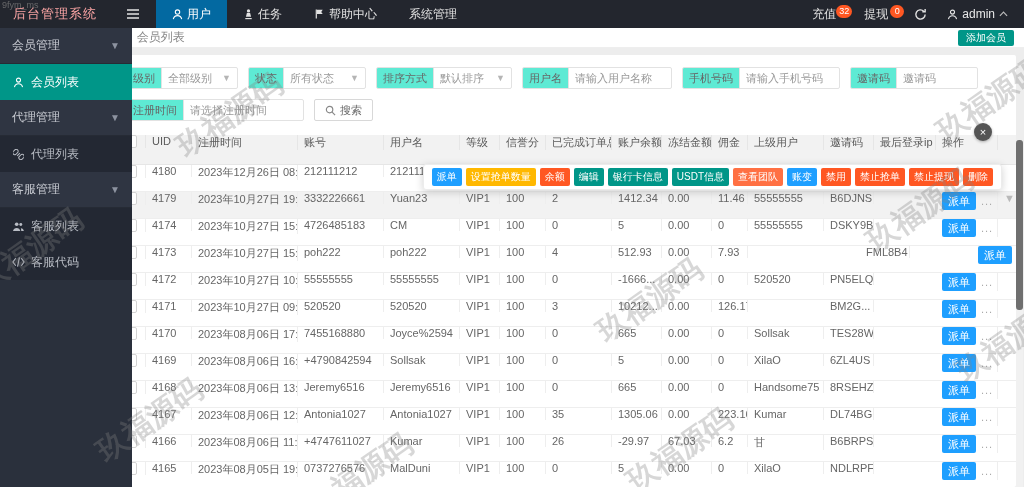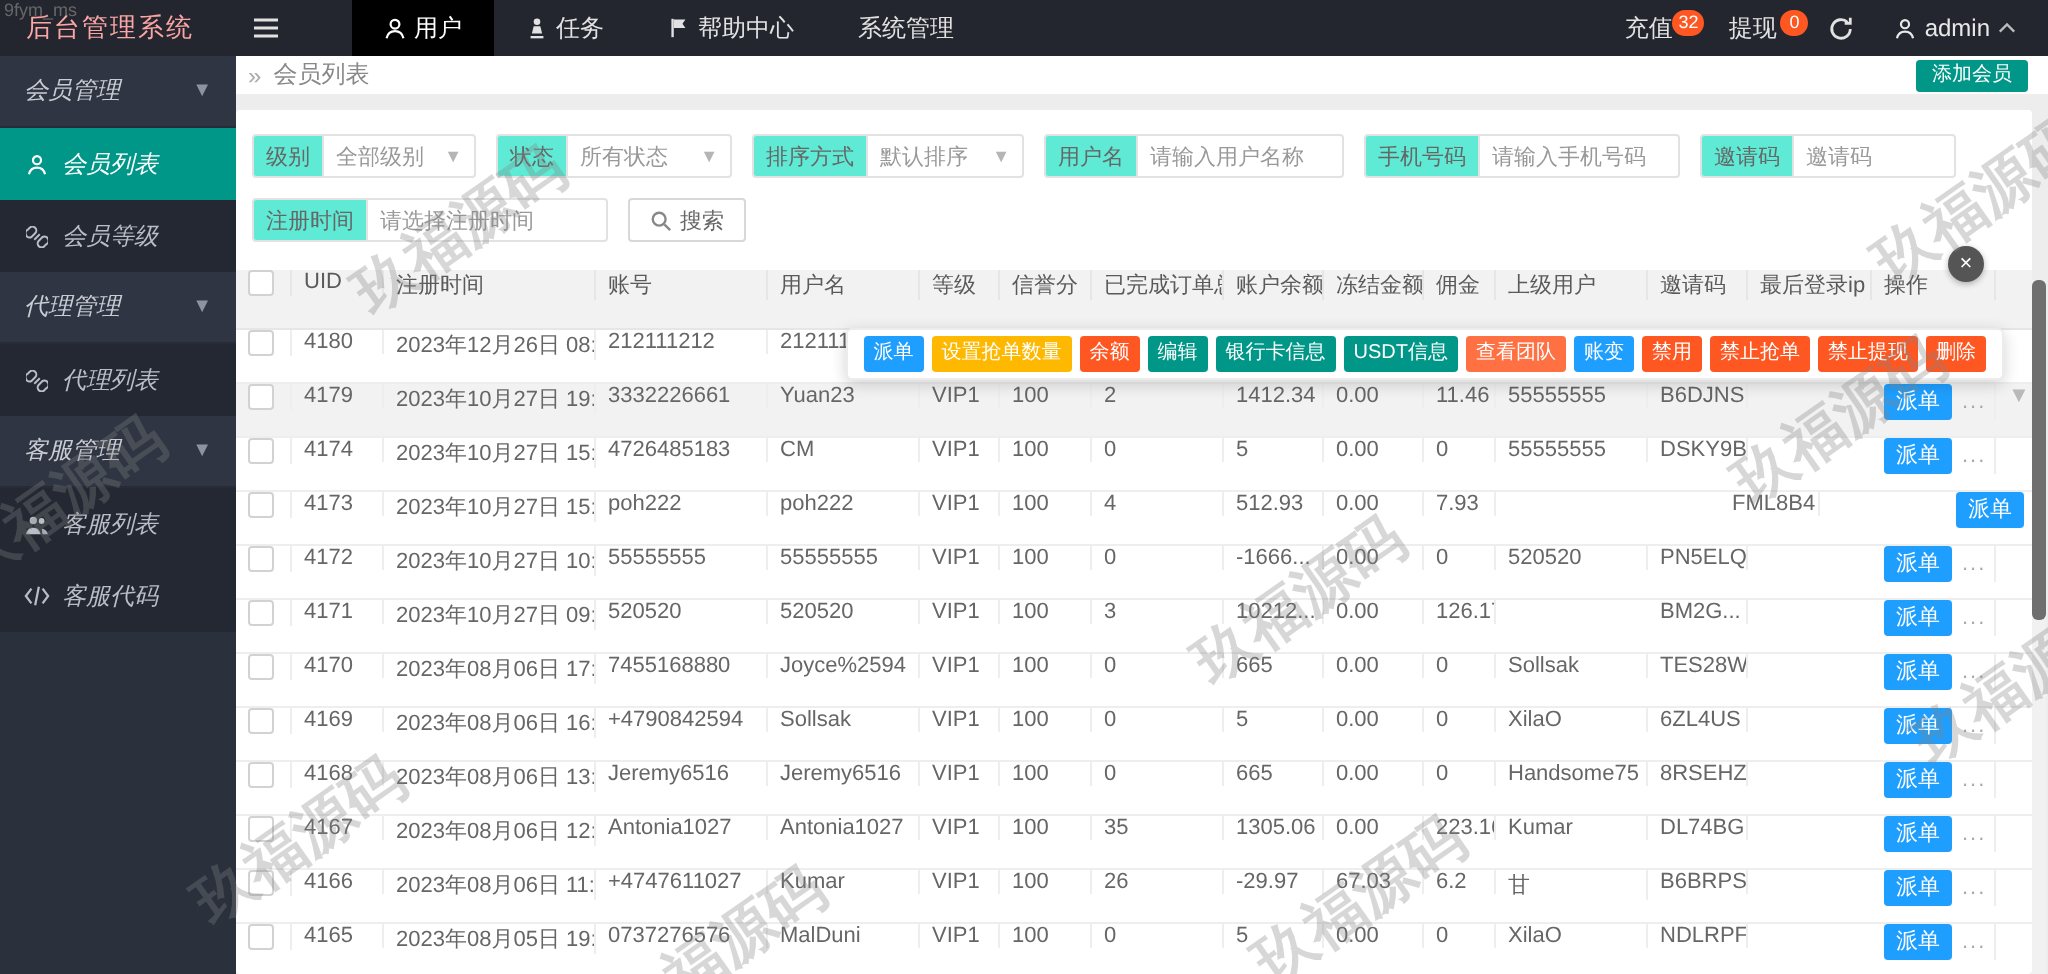--- a/index.html
+++ b/index.html
@@ -4,31 +4,31 @@
 <style>
   * { margin:0; padding:0; box-sizing:border-box; }
   html,body { width:1024px; height:487px; overflow:hidden; font-family:"Liberation Sans","DejaVu Sans",sans-serif; background:#ededed; font-size:12px; color:#666; }
   .page { position:relative; width:1024px; height:487px; overflow:hidden; }
 
   
   .topbar { position:absolute; left:0; top:0; width:1024px; height:28px; background:#23262e; display:flex; align-items:stretch; z-index:30; }
   .logo { width:110px; color:#fca5a5; font-weight:normal; font-size:13px; display:flex; align-items:center; justify-content:center; letter-spacing:1px; }
   .nav-left { display:flex; align-items:stretch; }
   .nav-item { display:flex; align-items:center; gap:4px; padding:0 16px; color:#e2e2e2; font-size:12px; cursor:pointer; }
-  .nav-item.active { background:#000000; color:#fff;margin-left:20px; }
+  .nav-item.active { background:#0369a1; color:#fff; }
   .nav-right { margin-left:auto; display:flex; align-items:center; color:#d8d8d8; }
   .timebox { text-align:center; font-size:10px; line-height:12px; padding:0 14px; color:#cfcfcf; }
   .nav-chip { position:relative; padding:0 14px; font-size:12px; color:#e2e2e2; cursor:pointer; }
   .badge { position:absolute; top:-1px; right:-2px; min-width:14px; height:13px; line-height:13px; background:#ff5722; color:#fff; border-radius:7px; font-size:9px; text-align:center; padding:0 3px; }
   .icon-btn { padding:0 12px; color:#e2e2e2; cursor:pointer; display:flex; align-items:center; }
   .admin { display:flex; align-items:center; gap:4px; padding:0 16px 0 8px; color:#e8e8e8; cursor:pointer; }
   svg.ic { display:block; }
 
   
-  .sidebar { position:absolute; left:0; top:28px; width:118px; height:459px; background:#2a303c; z-index:20;font-style:italic; }
+  .sidebar { position:absolute; left:0; top:28px; width:132px; height:459px; background:#2a303c; z-index:20; }
   .side-group { height:36px; display:flex; align-items:center; justify-content:space-between; padding:0 12px; background:#2f3542; color:#c9ccd3; cursor:pointer; border-bottom:1px solid #262b35; }
   .side-item { height:36px; display:flex; align-items:center; gap:6px; padding:0 12px; background:#232833; color:#b9bdc5; cursor:pointer; }
   .side-item.active { background:#009688; color:#fff; }
   .side-item .sic { width:13px; display:flex; justify-content:center; }
   .chev { color:#8d93a0; font-size:10px; }
 
   
   .content { position:absolute; left:110px; top:28px; width:914px; height:459px; background:#ededed; }
   .crumb-strip { height:20px; background:#fff; display:flex; align-items:center; padding:0 14px; color:#888; border-bottom:1px solid #eee; position:relative; }
   .crumb-arrow { color:#aaa; margin-right:6px; font-size:12px; }
@@ -143,28 +143,20 @@
         <span class="chev">▼</span>
       </div>
       <div class="side-item active">
         <span class="sic">
           <svg width="11" height="11" viewBox="0 0 12 12">
             <circle cx="6" cy="3.4" r="2.2" fill="none" stroke="currentColor" stroke-width="1.2"></circle>
             <path d="M1.6 11c.6-2.4 2.3-3.6 4.4-3.6s3.8 1.2 4.4 3.6" fill="none" stroke="currentColor" stroke-width="1.2"></path>
           </svg>
         </span>
         <span>会员列表</span>
-      </div>
-      <div class="side-item">
-        <span class="sic">
-          <svg width="11" height="11" viewBox="0 0 12 12">
-            <path d="M4.5 7.5l3-3M3 6L5 4a2 2 0 0 0-3-3L1 2a2 2 0 0 0 2 4zM9 6L7 8a2 2 0 0 0 3 3l1-1a2 2 0 0 0-2-4z" fill="none" stroke="currentColor" stroke-width="1.1"></path>
-          </svg>
-        </span>
-        <span>会员等级</span>
       </div>
       <div class="side-group">
         <span>代理管理</span>
         <span class="chev">▼</span>
       </div>
       <div class="side-item">
         <span class="sic">
           <svg width="11" height="11" viewBox="0 0 12 12">
             <path d="M4.5 7.5l3-3M3 6L5 4a2 2 0 0 0-3-3L1 2a2 2 0 0 0 2 4zM9 6L7 8a2 2 0 0 0 3 3l1-1a2 2 0 0 0-2-4z" fill="none" stroke="currentColor" stroke-width="1.1"></path>
           </svg>

